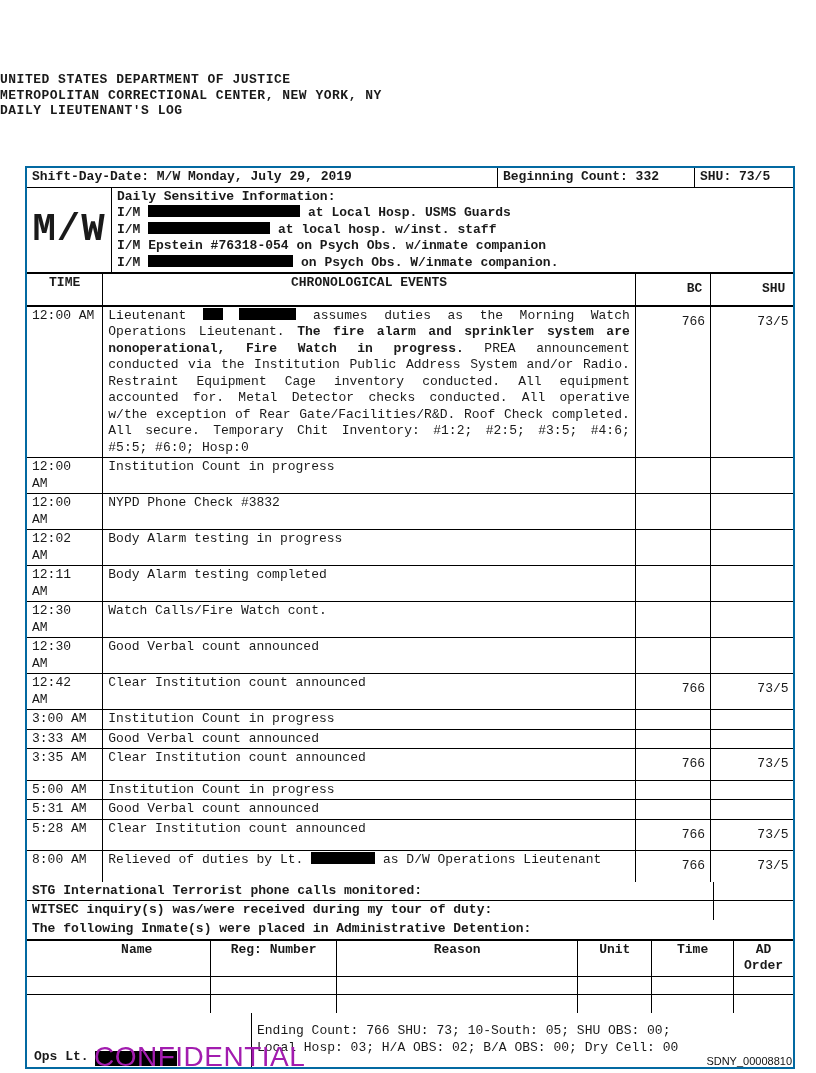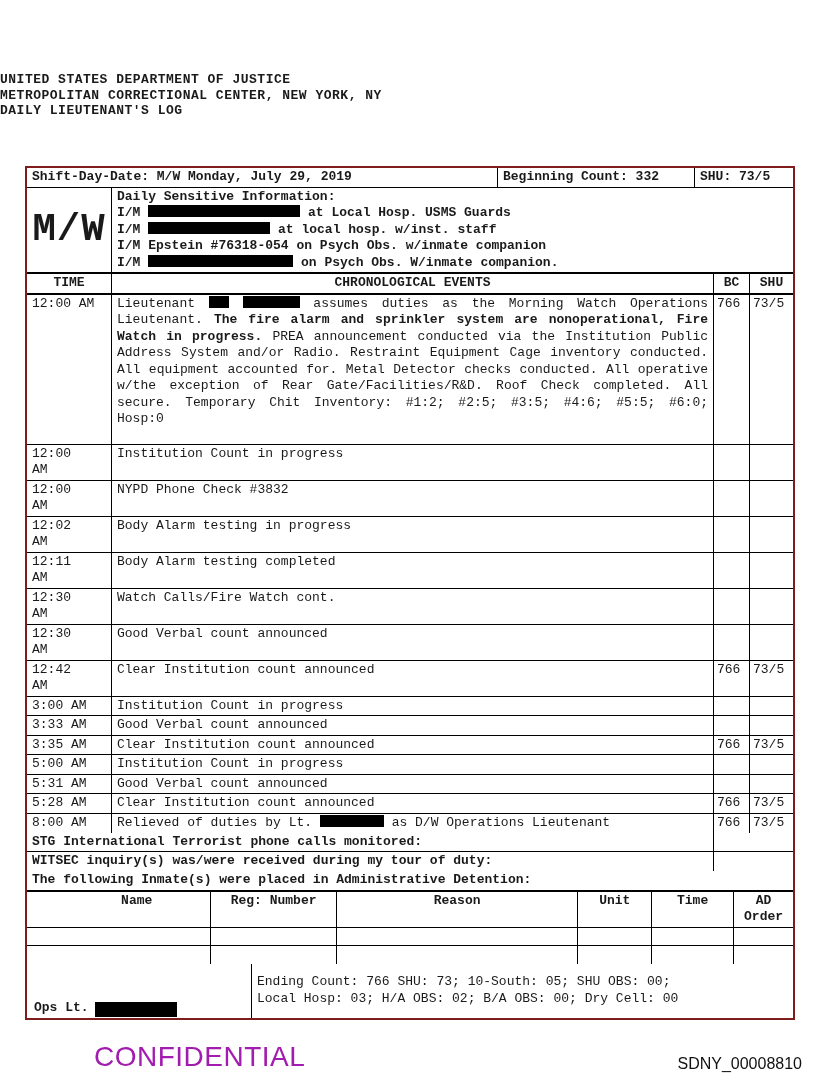--- a/index.html
+++ b/index.html
@@ -10,21 +10,21 @@
   }
   
   .doc-header{
     position:absolute;top:72px;left:0;width:100%;
     text-align:left;font-weight:bold;font-size:13px;line-height:15.5px;
     letter-spacing:0.5px;
   }
   
   .doc-table{
     position:absolute;left:25px;top:166px;width:770px;
-    border:2px solid #7f1d1d;box-sizing:border-box;background:#fff;
+    border:2px solid #0369a1;box-sizing:border-box;background:#fff;
     font-size:13px;line-height:16.5px;
   }
   .trow{display:flex;border-bottom:1px solid #000;box-sizing:border-box;}
   .trow.bb2{border-bottom-width:2px;}
   .trow:last-child{border-bottom:none;}
   .cell{box-sizing:border-box;border-right:1px solid #000;padding:1px 5px;overflow:hidden;}
   .cell:last-child{border-right:none;}
   .bold{font-weight:bold;}
   
   .c-shift{width:471px;font-weight:bold;}
@@ -33,21 +33,21 @@
   
   .c-watch{width:85px;display:flex;align-items:center;justify-content:center;
            font-size:39px;font-weight:bold;letter-spacing:1px;}
   .c-sensitive{width:681px;font-weight:bold;}
   
   .colhead{font-weight:bold;text-align:center;}
   .c-time{width:85px;text-align:left;}
   .c-ev{width:602px;}
   .c-bc{width:36px;}
   .c-shu{width:43px;}
-  .c-bc,.c-shu{padding:1px 3px;}
+  .c-bc,.c-shu{padding:7px 3px;margin-left:43px;}
   .justify{text-align:justify;}
   .redaction{display:inline-block;background:#000;height:12px;vertical-align:-1px;}
   .time-line{display:block;}
   
   .c-monitor{width:687px;font-weight:bold;}
   .c-monitor-empty{width:79px;}
   .c-following{width:766px;font-weight:bold;}
   
   .adhead .cell{font-weight:bold;text-align:center;}
   .ad-c0{width:160px;margin-left:36px;}.ad-c1{width:135px;}.ad-c2{width:261px;}
@@ -58,23 +58,23 @@
   .c-ops{width:225px;display:flex;align-items:flex-end;font-weight:bold;padding-left:7px;}
   .c-ops .redaction{height:15px;margin-left:6px;vertical-align:middle;}
   .c-ending{width:541px;display:flex;flex-direction:column;justify-content:center;}
   
   .confidential{
     position:absolute;left:94px;top:1041px;
     font-family:"Liberation Sans","DejaVu Sans",sans-serif;
     font-size:28px;letter-spacing:0.5px;
   }
   .bates{
-    position:absolute;right:14px;top:1055px;
+    position:absolute;right:24px;top:1055px;
     font-family:"Liberation Sans","DejaVu Sans",sans-serif;
-    font-size:16px;color:#111;text-align:right;
+    font-size:11px;color:#111;text-align:right;
   }
   
   .ev-tall{min-height:34px;}
   .ev-short{min-height:19px;}
   .ev-big{min-height:150px;}
 </style>
 </head>
 <body>
 
 <div class="doc-header">

